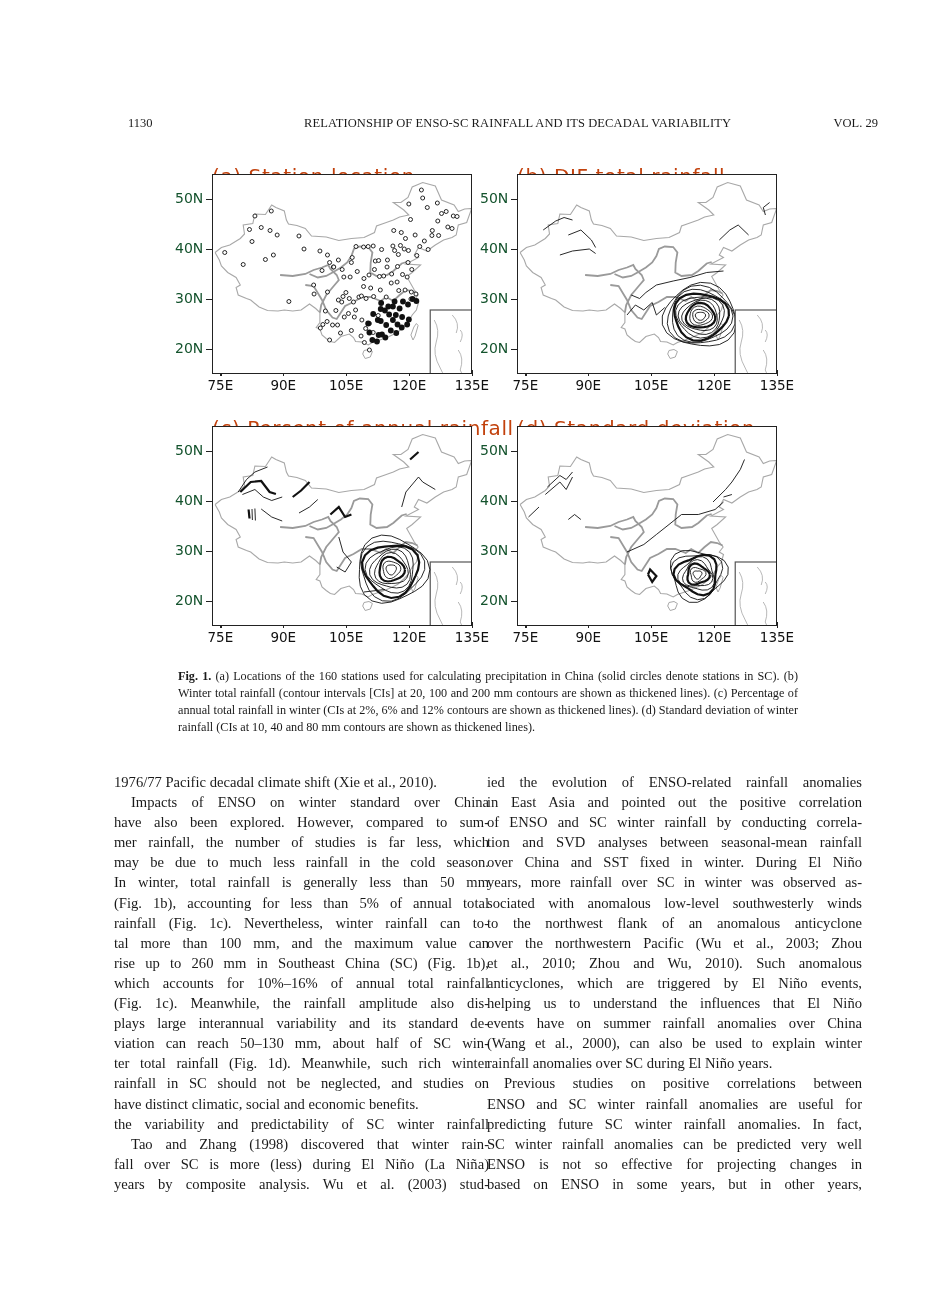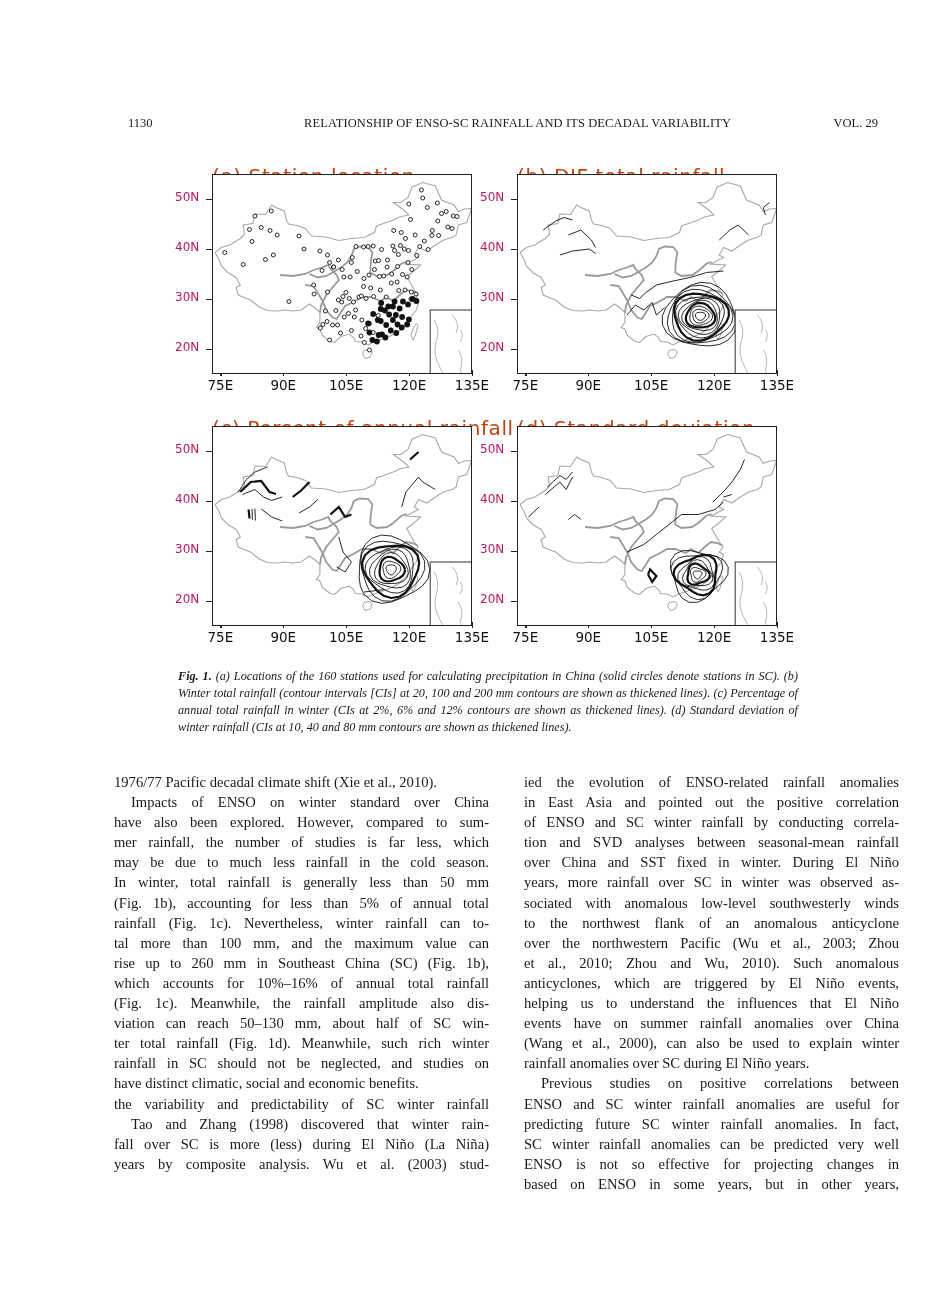--- a/index.html
+++ b/index.html
@@ -11,35 +11,35 @@
   .header .rt { position: absolute; left: 135px; top: 0; letter-spacing: 0.1px; margin-left: 41px; }
   .header .vol { position: absolute; right: 0; top: 0; }
 
   .figure { position: absolute; left: 170px; top: 148px; width: 640px; height: 505px; }
   .panel { position: absolute; width: 310px; height: 250px; }
   .panel-title { position: absolute; left: 42px; top: 16px; font-family: "DejaVu Sans", sans-serif;
                  font-size: 20px; letter-spacing: 0.6px; color: #c2410c; white-space: nowrap; }
   .frame { position: absolute; left: 42px; top: 26px; width: 260px; height: 200px;
            border: 1.6px solid #222; box-sizing: border-box; overflow: hidden; background: #fff; }
   .frame svg { position: absolute; left: 0; top: 0; }
-  .ylab { position: absolute; font-family: "DejaVu Sans", sans-serif; font-size: 12px; color: #be185d; }
+  .ylab { position: absolute; font-family: "DejaVu Sans", sans-serif; font-size: 14px; color: #14532d; }
   .xlab { position: absolute; font-family: "DejaVu Sans", sans-serif; font-size: 13.5px; color: #111;
           transform: translateX(-50%); top: 229px; }
   .tick-y { position: absolute; width: 6px; height: 1.2px; background: #222; }
   .tick-x { position: absolute; width: 1.2px; height: 6px; background: #222; top: 222px; }
 
   .caption { position: absolute; left: 178px; top: 668px; width: 620px;
              font-family: "Liberation Serif", serif; font-size: 12.2px; line-height: 17px;
-             text-align: justify; font-style: italic; }
+             text-align: justify; }
   .caption b { font-weight: bold; }
 
   .col { position: absolute; top: 772px; width: 375px; font-family: "Liberation Serif", serif;
          font-size: 14.6px; line-height: 20.1px; text-align: justify; hyphens: none; }
   .col.left { left: 114px; }
-  .col.right { left: 524px; font-family: Liberation Serif, serif; }
+  .col.right { left: 487px; font-family: Liberation Serif, serif; }
   .line { display: block; text-align: justify; text-align-last: justify; white-space: nowrap; }
   .line.last { text-align-last: left; }
 </style>
 </head>
 <body>
 
 <div class="header">
   <span class="pg">1130</span>
   <span class="rt">RELATIONSHIP OF ENSO-SC RAINFALL AND ITS DECADAL VARIABILITY</span>
   <span class="vol">VOL. 29</span>
@@ -414,20 +414,21 @@
     <span class="line">have also been explored. However, compared to sum-</span>
     <span class="line">mer rainfall, the number of studies is far less, which</span>
     <span class="line">may be due to much less rainfall in the cold season.</span>
     <span class="line">In winter, total rainfall is generally less than 50 mm</span>
     <span class="line">(Fig. 1b), accounting for less than 5% of annual total</span>
     <span class="line">rainfall (Fig. 1c). Nevertheless, winter rainfall can to-</span>
     <span class="line">tal more than 100 mm, and the maximum value can</span>
     <span class="line">rise up to 260 mm in Southeast China (SC) (Fig. 1b),</span>
     <span class="line">which accounts for 10%–16% of annual total rainfall</span>
     <span class="line">(Fig. 1c). Meanwhile, the rainfall amplitude also dis-</span>
+    <span class="line">plays large interannual variability and its standard de-</span>
     <span class="line">viation can reach 50–130 mm, about half of SC win-</span>
     <span class="line">ter total rainfall (Fig. 1d). Meanwhile, such rich winter</span>
     <span class="line">rainfall in SC should not be neglected, and studies on</span>
     <span class="line last">have distinct climatic, social and economic benefits.</span>
     <span class="line">the variability and predictability of SC winter rainfall</span>
     <span class="line" style="padding-left: 17px;">Tao and Zhang (1998) discovered that winter rain-</span>
     <span class="line">fall over SC is more (less) during El Niño (La Niña)</span>
     <span class="line">years by composite analysis. Wu et al. (2003) stud-</span>
   </div>
 <div class="col right">

